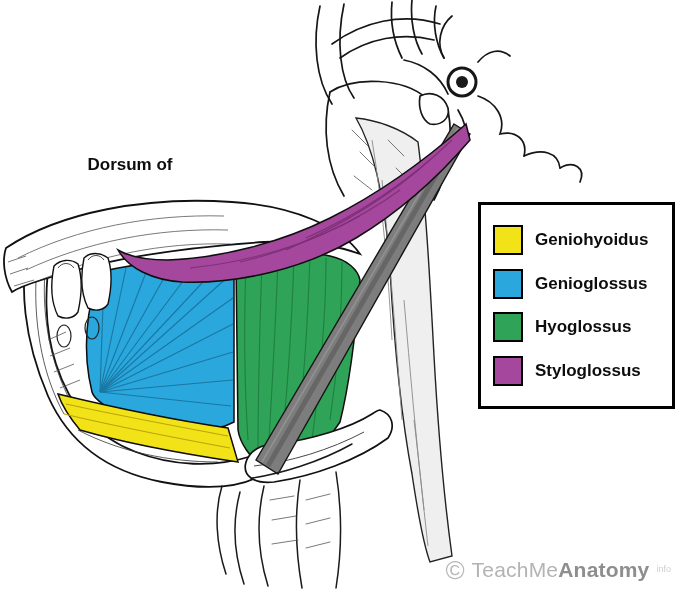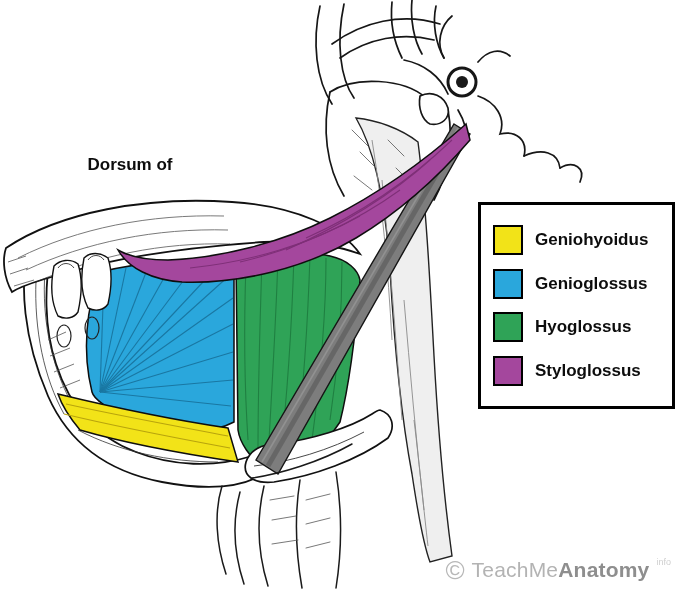--- a/index.html
+++ b/index.html
@@ -16,21 +16,21 @@
     display:flex;flex-direction:column;justify-content:space-evenly;padding:6px 12px;}
   .legend-row{display:flex;align-items:center;gap:12px;}
   .swatch{width:30px;height:30px;border:2px solid #000;box-sizing:border-box;flex:0 0 auto;}
   .legend-label{font-size:17px;font-weight:bold;color:#0d0d0d;white-space:nowrap;}
 
   .watermark{position:absolute;right:6px;bottom:8px;display:flex;align-items:center;gap:7px;}
   .wm-c{font-size:26px;line-height:1;color:#b8b8b8;font-weight:400;}
   .wm-brand{font-size:21px;letter-spacing:0.2px;}
   .wm-light{color:#b3b3b3;font-weight:400;margin-top:36px;}
   .wm-bold{color:#8e8e8e;font-weight:700;margin-top:29px;}
-  .wm-tiny{font-size:9px;color:#cfcfcf;align-self:flex-end;margin-bottom:16px;}
+  .wm-tiny{font-size:9px;color:#cfcfcf;align-self:flex-end;margin-bottom:9px;}
 </style>
 </head>
 <body>
 
 <div class="stage">
 
   <svg width="677" height="591" viewBox="0 0 677 591">
 
     <g fill="none" stroke="#161616" stroke-width="1.7" stroke-linecap="round">
       <path d="M320,6 C312,42 316,80 332,104"></path>

